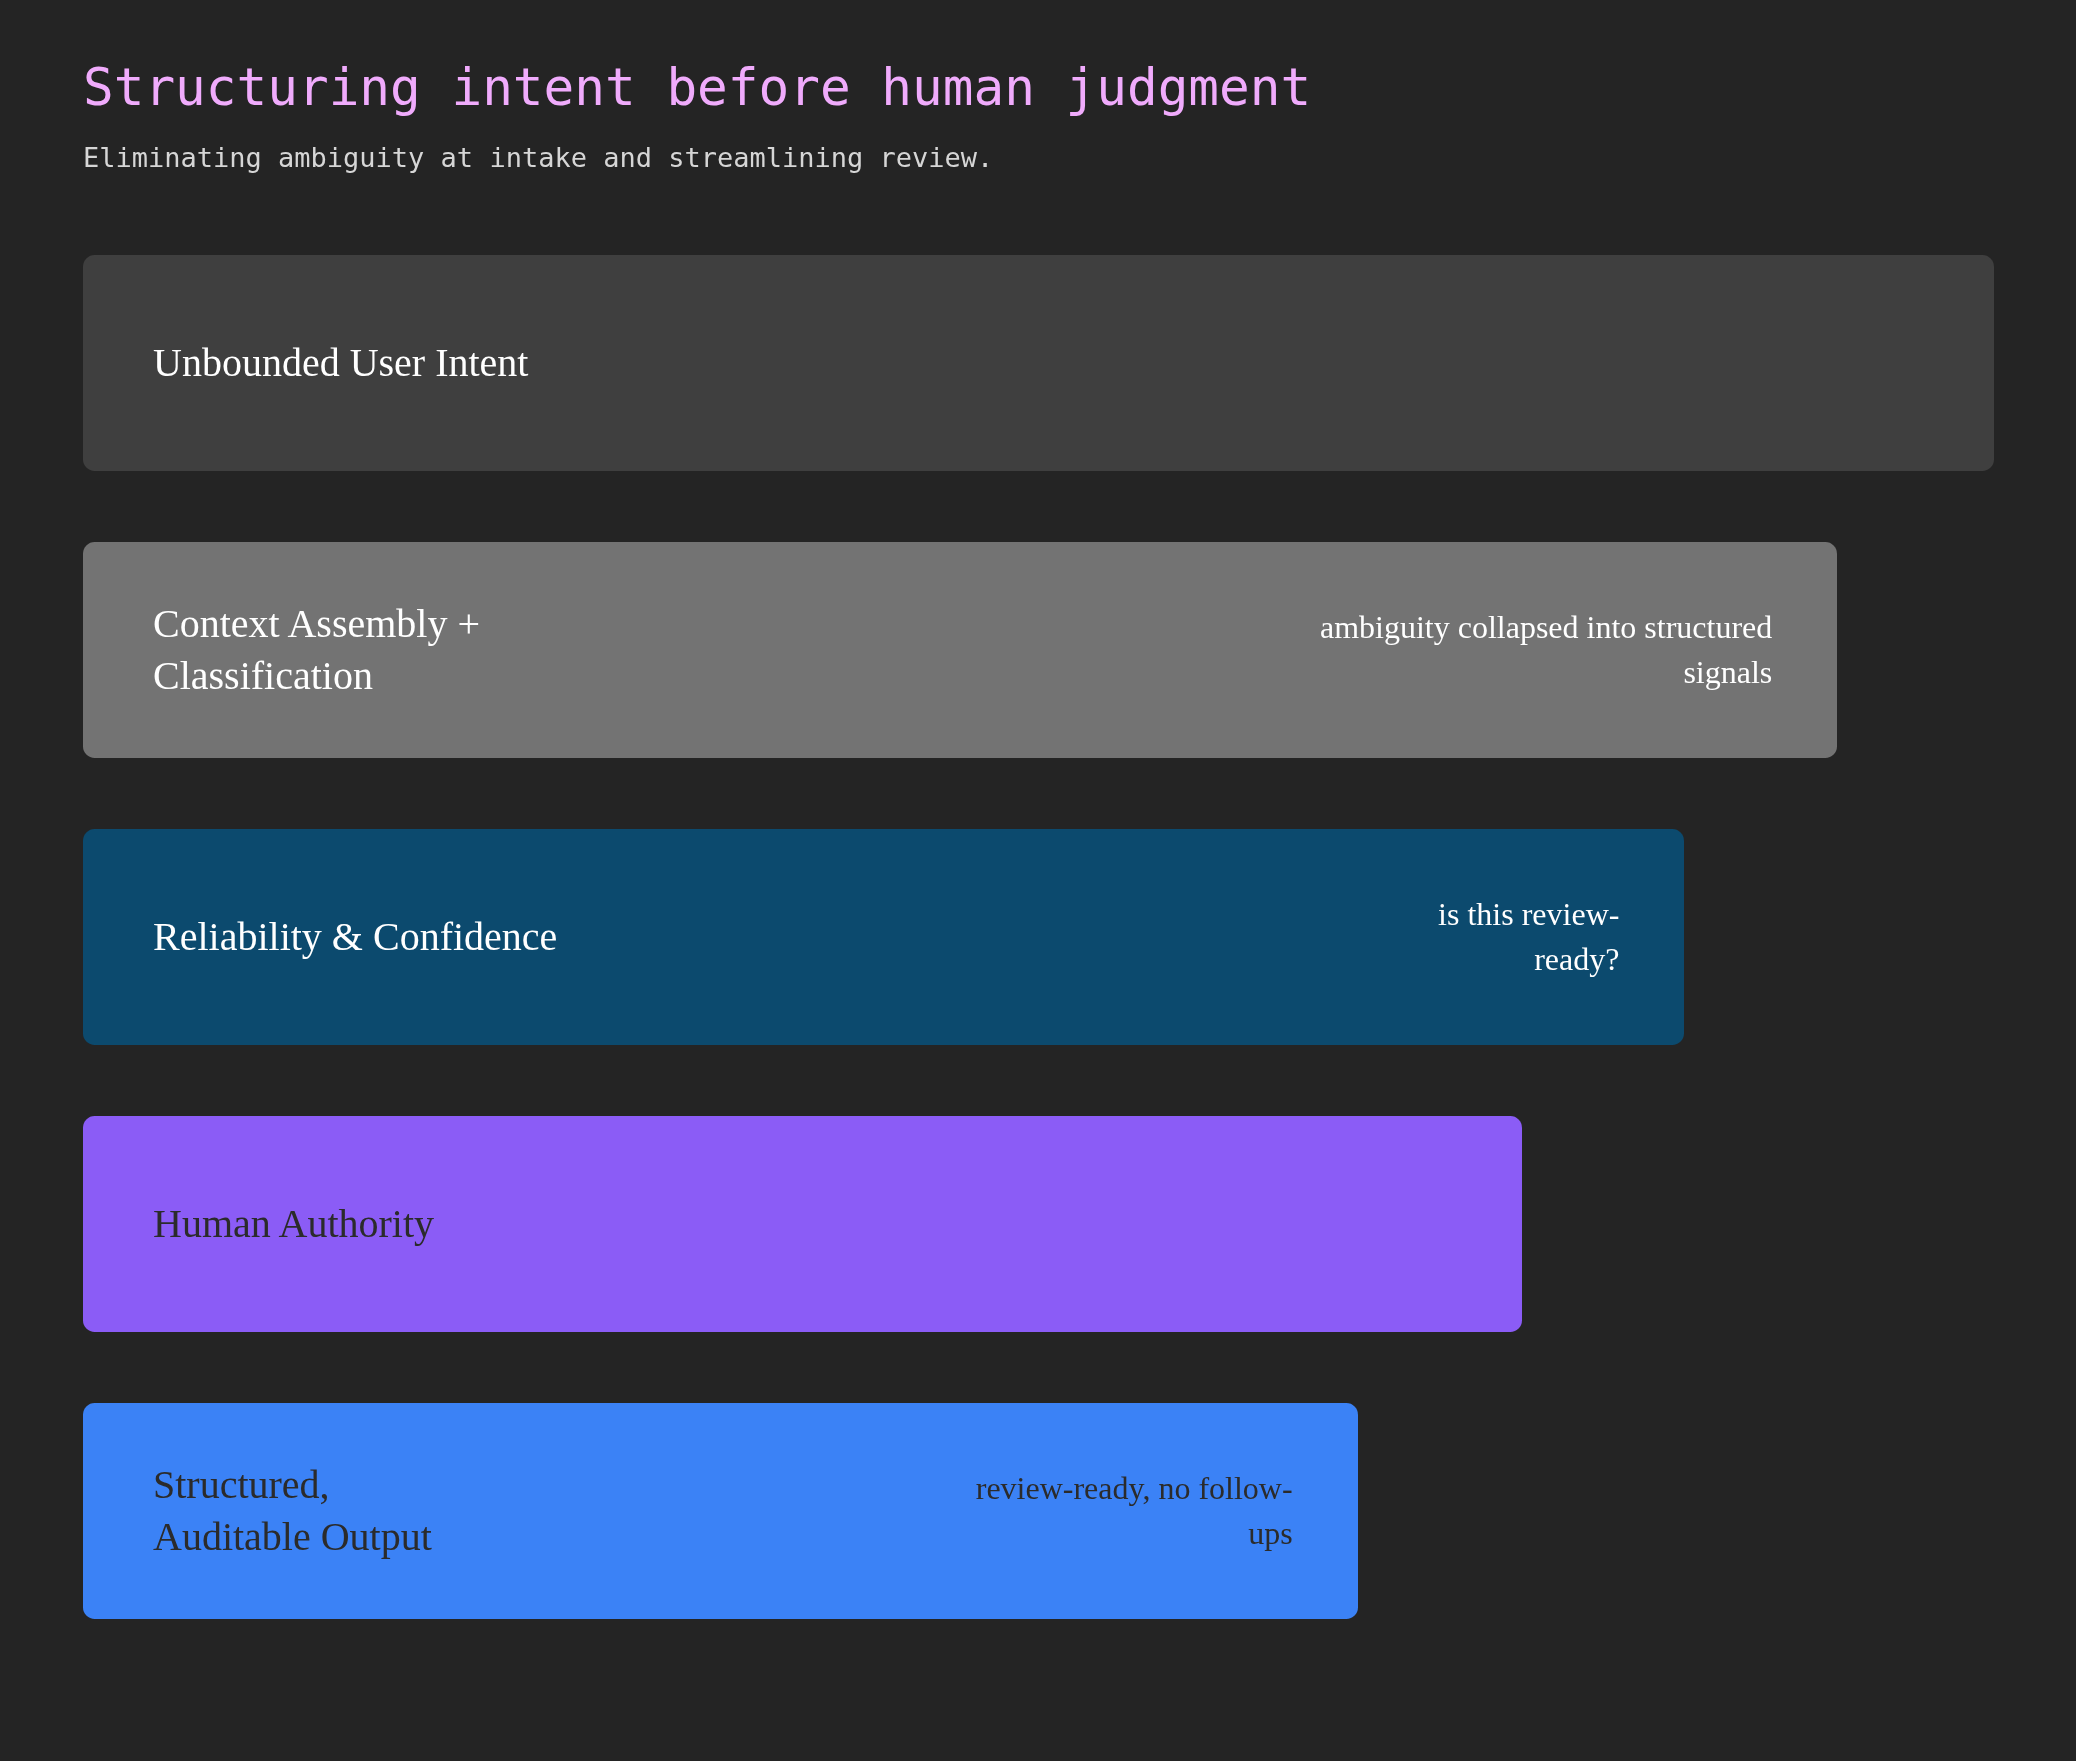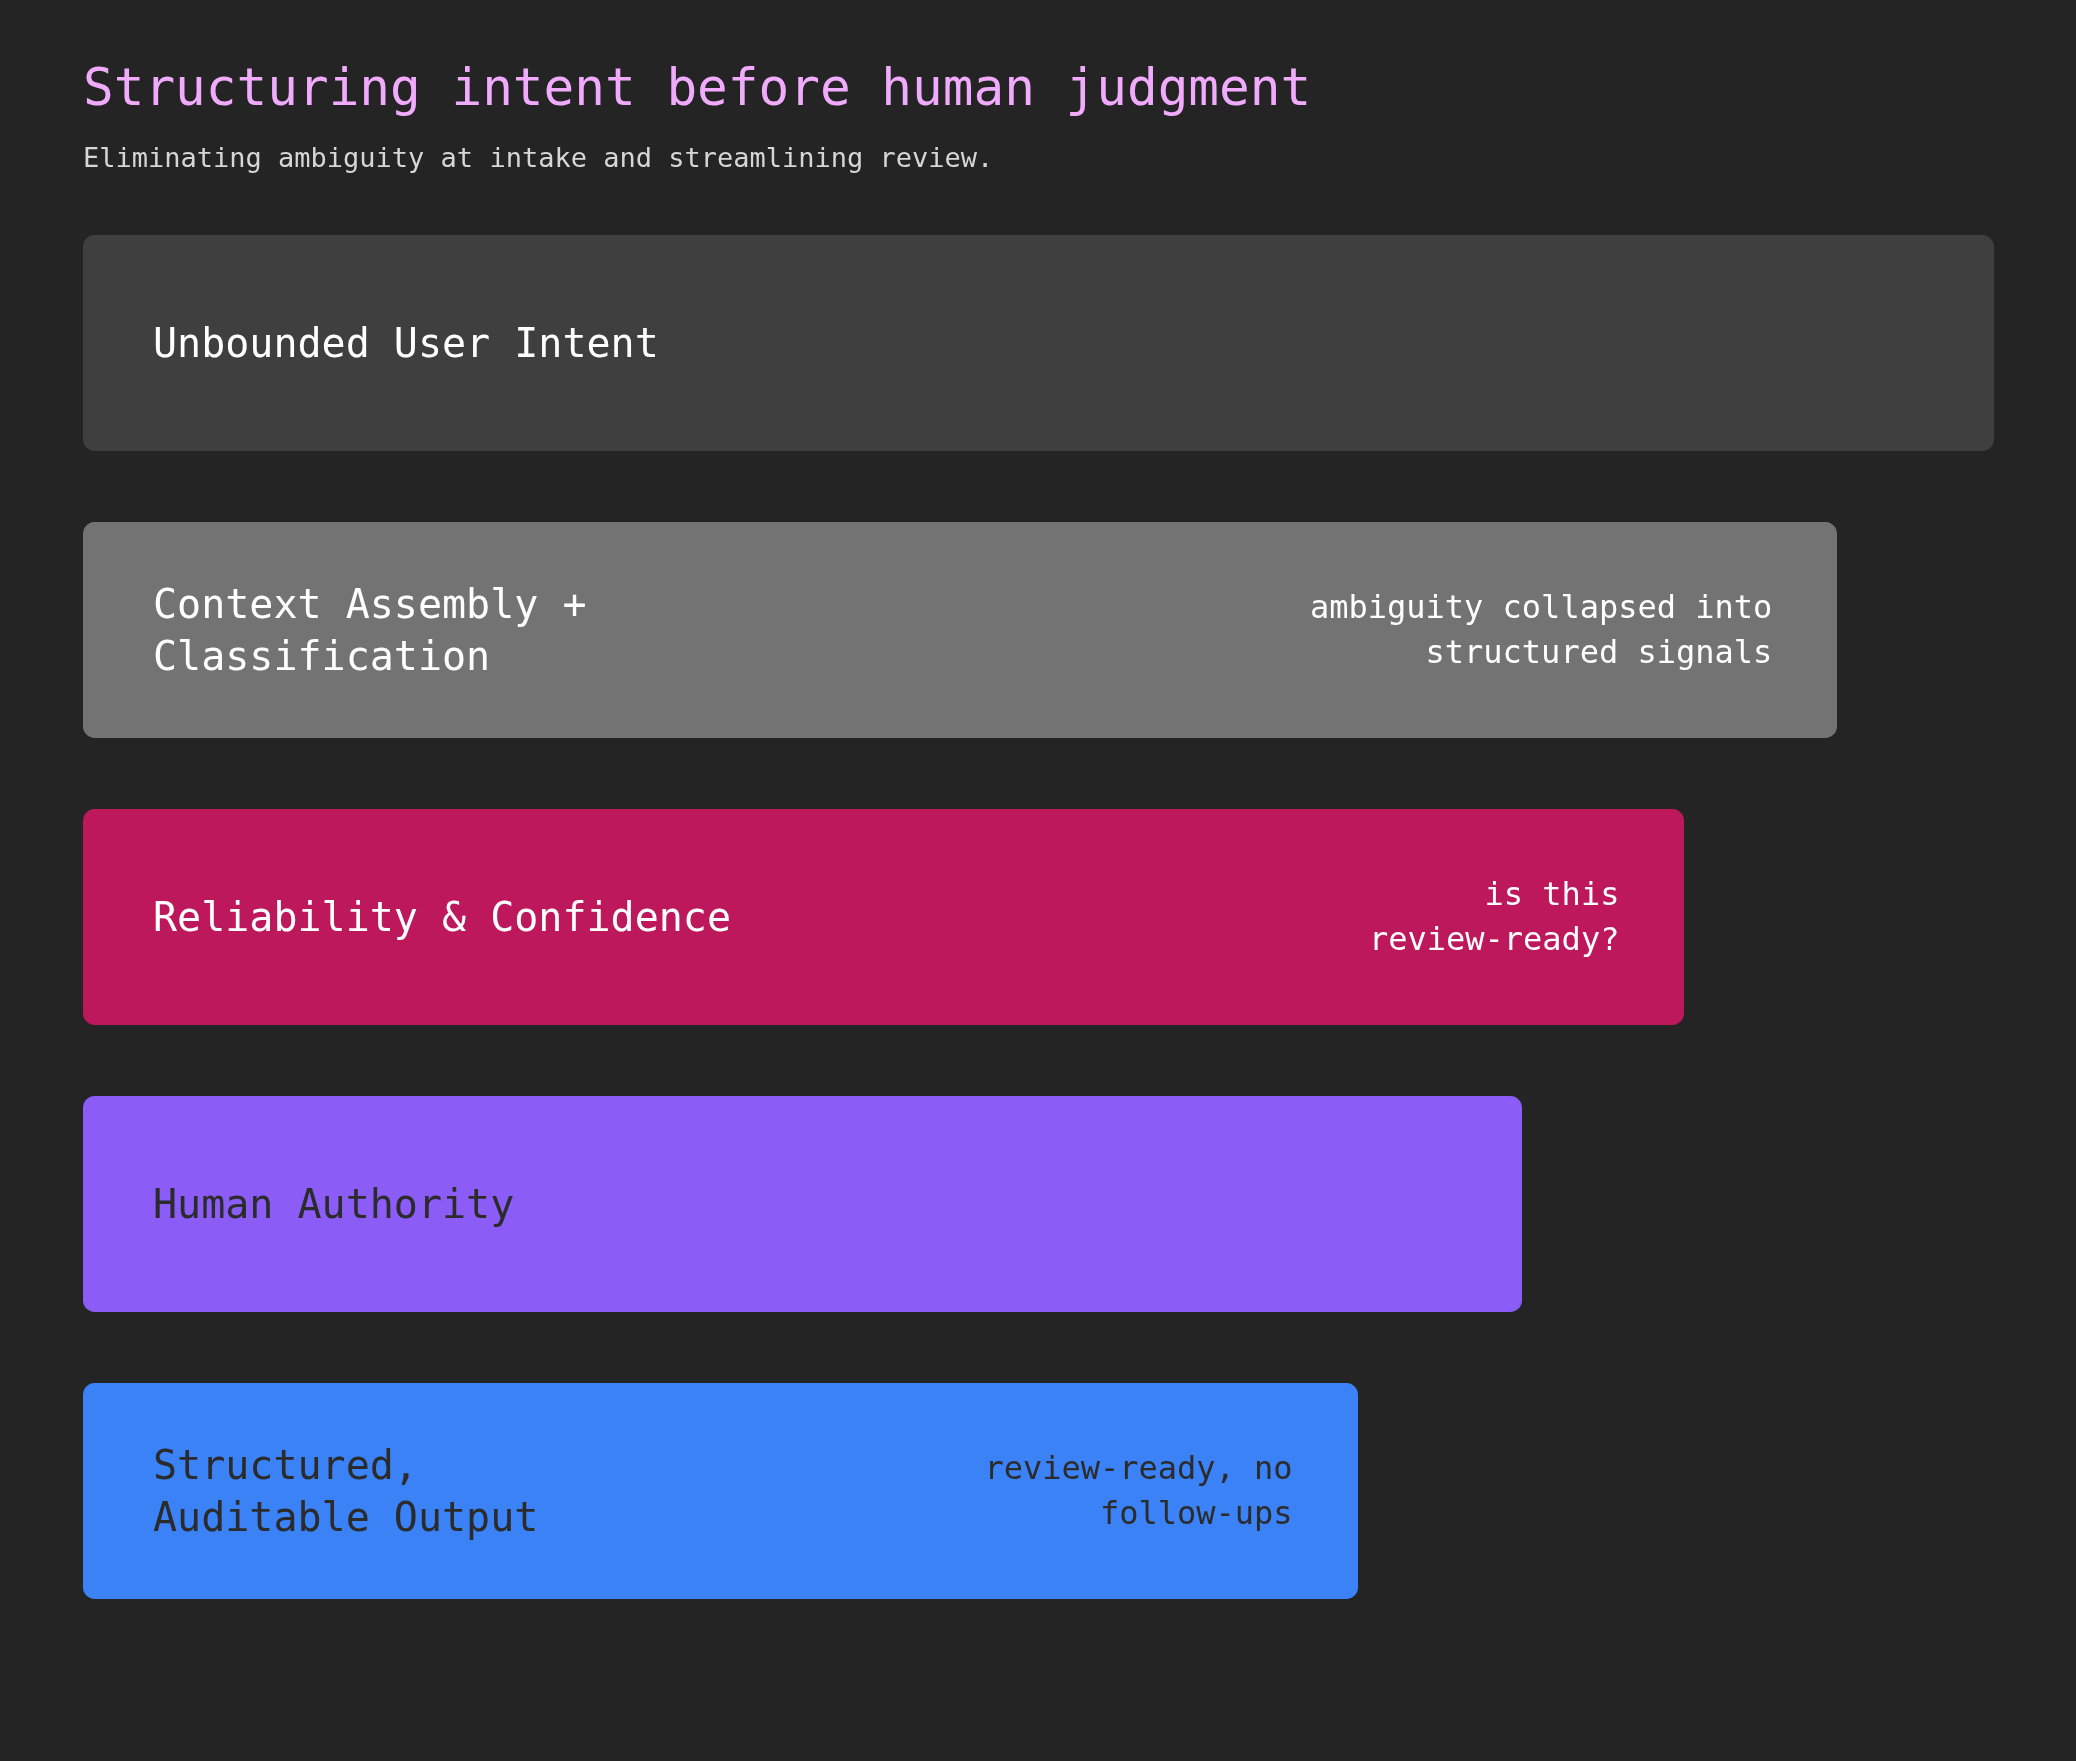--- a/index.html
+++ b/index.html
@@ -41,21 +41,22 @@
     font-size: 27px;
     line-height: 1.0;
     color: #d6d6d6;
     margin: 0;
     padding-top: 31px;
     white-space: nowrap;
   }
 
   .funnel {
     position: relative;
-    margin-top: 64px;
+    margin-top: 84px;
+    font-family: Liberation Serif, serif;
   }
 
   .funnel-stage {
     position: relative;
     height: 216px;
     border-radius: 11.7px;
     margin-bottom: 71px;
     display: flex;
     align-items: center;
     justify-content: space-between;
@@ -110,21 +111,21 @@
 
   <div class="funnel">
       <div class="funnel-stage tone-1 text-light" style="width: 100%; background: rgb(63, 63, 63);">
         <div class="stage-label">Unbounded User Intent</div>
       </div>
       <div class="funnel-stage tone-2 text-light" style="width: 91.8%; background: #737373;">
         <div class="stage-label">Context Assembly +
 Classification</div>
         <div class="stage-note" style="max-width: 479px;">ambiguity collapsed into structured signals</div>
       </div>
-      <div class="funnel-stage tone-3 text-light" style="width: 83.8%; background: #be185d;">
+      <div class="funnel-stage tone-3 text-light" style="width: 83.8%; background: #0c4a6e;">
         <div class="stage-label">Reliability &amp; Confidence</div>
         <div class="stage-note" style="max-width: 265px;">is this review-ready?</div>
       </div>
       <div class="funnel-stage tone-4 text-dark" style="width: 75.3%; background: #8b5cf6;">
         <div class="stage-label">Human Authority</div>
       </div>
       <div class="funnel-stage tone-5 text-dark" style="width: 66.7%; background: #3b82f6;">
         <div class="stage-label">Structured,
 Auditable Output</div>
         <div class="stage-note" style="max-width: 324px;">review-ready, no follow-ups</div>

